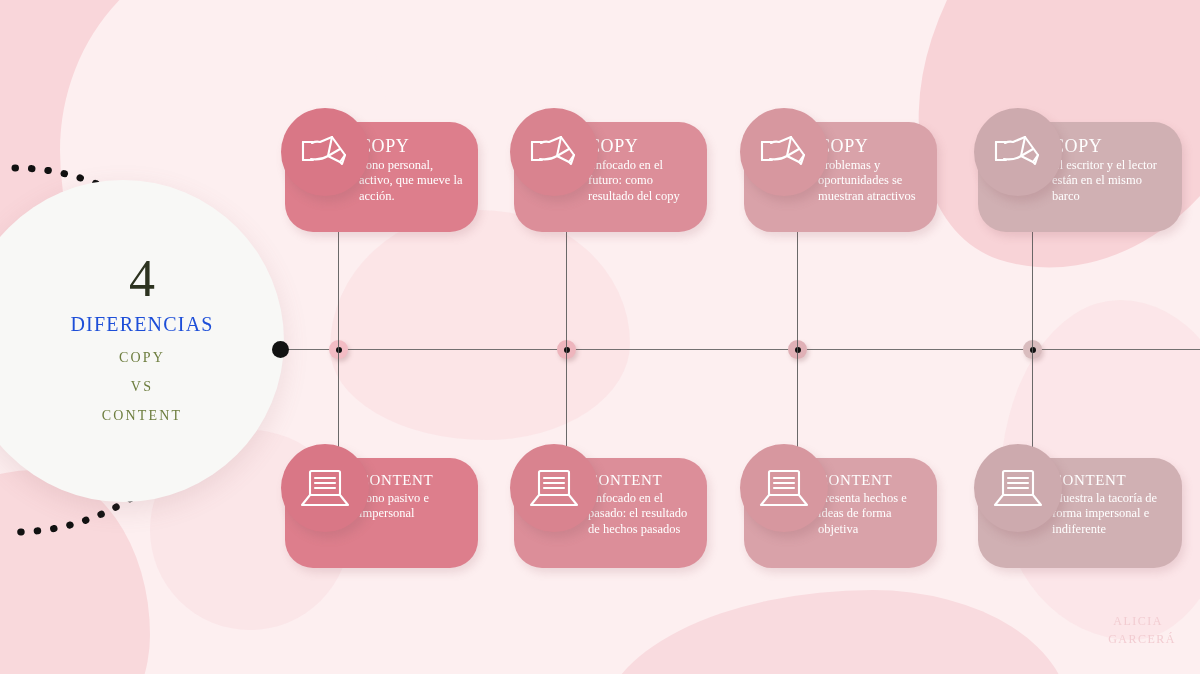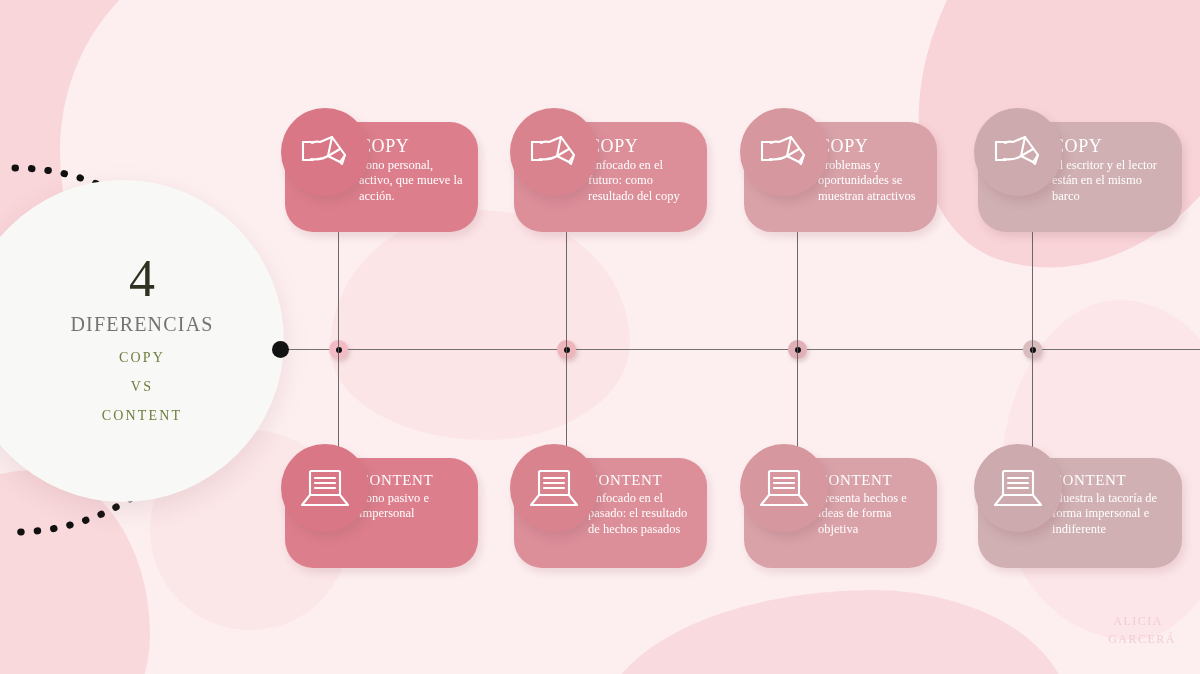--- a/index.html
+++ b/index.html
@@ -94,21 +94,21 @@
   #title-number {
     font-size: 52px;
     color: #2d3320;
     line-height: .95;
     margin-bottom: 4px;
     font-family: "Liberation Serif", serif;
   }
   #title-main {
     font-size: 28px;
     letter-spacing: 1.2px;
-    color: #737373;
+    color: #1d4ed8;
     font-variant: small-caps;
     text-transform: lowercase;
     line-height: 1.05;
     margin-bottom: 5px;
   }
   .title-sub {
     font-size: 20px;
     letter-spacing: 2.2px;
     color: #6d7d3e;
     font-variant: small-caps;

